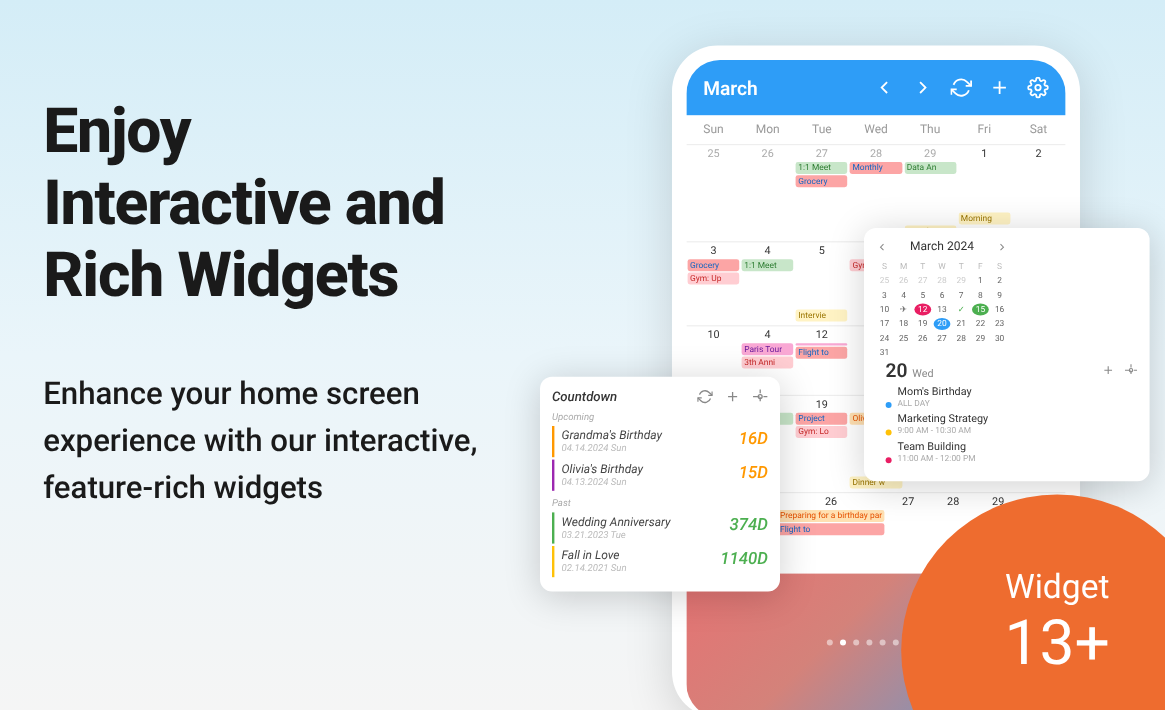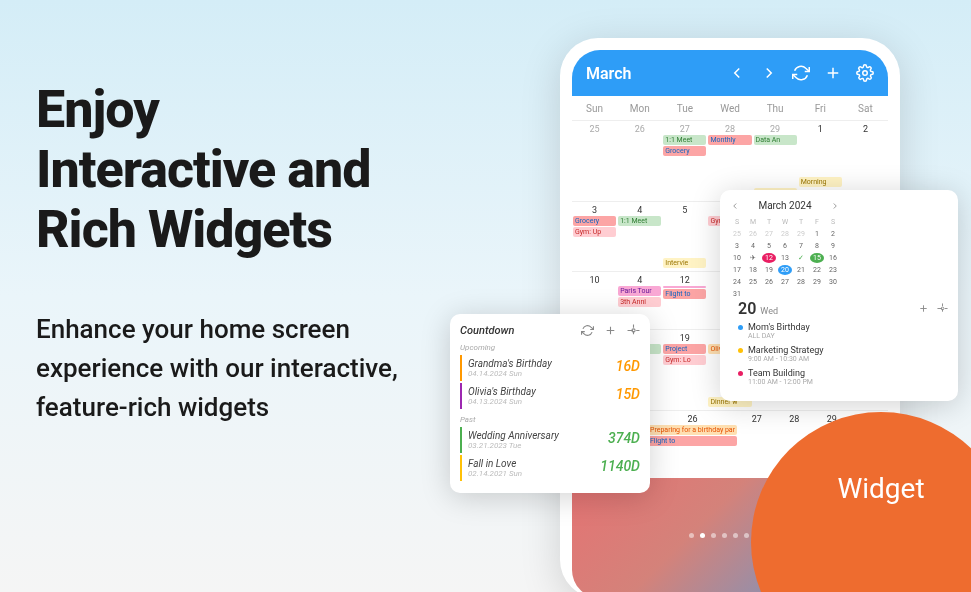--- a/index.html
+++ b/index.html
@@ -60,21 +60,21 @@
 .ag-grid-mini span.off { color: #ccc; }
 .ag-grid-mini span.today { background: #2e9df7; color: #fff; }
 .ag-grid-mini span.ck { color: #4caf50; }
 .ag-grid-mini span.m1 { background: #e91e63; color: #fff; }
 .ag-grid-mini span.m2 { background: #4caf50; color: #fff; }
 .ag-list { flex: 1; padding-left: 8px; }
 .ag-day { display: flex; align-items: baseline; margin-bottom: 4px; }
 .ag-daynum { font-size: 16px; font-weight: 600; color: #333; margin-right: 4px; }
 .ag-dayname { font-size: 9px; color: #888; flex: 1; }
 .ag-list svg { width: 11px; height: 11px; margin-left: 8px; stroke: #888; }
-.ag-event { display: flex; align-items: flex-start; margin-bottom: 5px; }
+.ag-event { display: flex; align-items: flex-end; margin-bottom: 5px; }
 .ag-dot { width: 5px; height: 5px; border-radius: 50%; margin: 3px 5px 0 0; flex-shrink: 0; }
 .ag-ev-name { font-size: 9px; color: #333; }
 .ag-ev-time { font-size: 7px; color: #aaa; }
 
 
 .badge { position: absolute; right: -40px; bottom: -80px; width: 260px; height: 260px; background: #ee6c2f; border-radius: 50%; display: flex; flex-direction: column; align-items: center; justify-content: flex-start; padding-top: 60px; color: #fff; }
 .badge-t1 { font-size: 28px; font-weight: 400; }
 .badge-t2 { font-size: 52px; font-weight: 400; }
 </style>
 </head>
@@ -417,13 +417,14 @@
             <div class="ag-ev-name">Team Building</div>
             <div class="ag-ev-time">11:00 AM - 12:00 PM</div>
           </div>
         </div>
       </div>
   </div>
 </div>
 
 <div class="badge">
   <div class="badge-t1">Widget</div>
+  <div class="badge-t2">13+</div>
 </div>
 
 </body></html>

